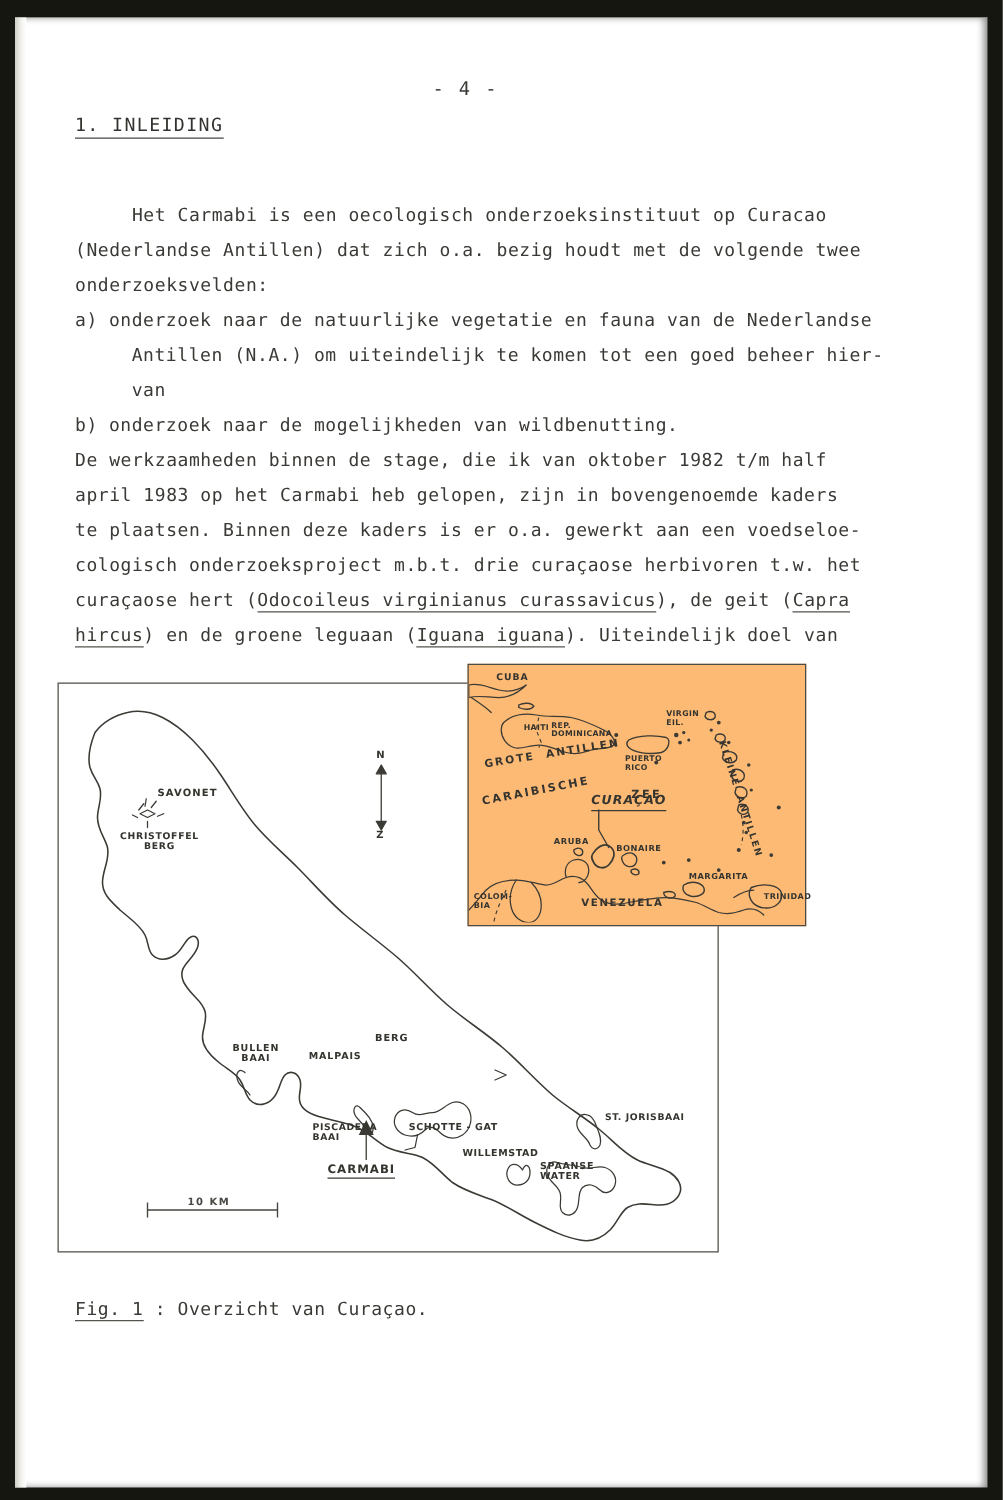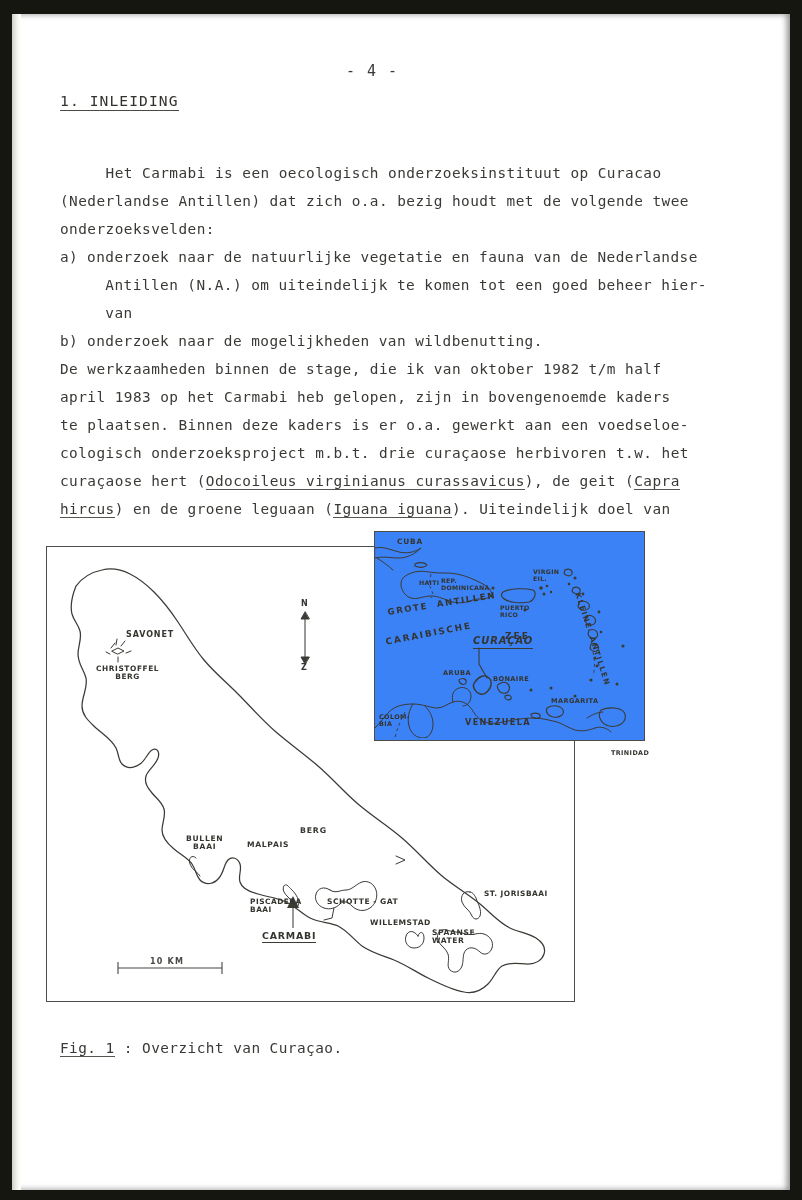--- a/index.html
+++ b/index.html
@@ -27,21 +27,21 @@
   }
   .pagenum{font-size:15px;letter-spacing:1.5px;color:#3a3935;}
   .heading{font-size:14.6px;letter-spacing:1.1px;color:#33322e;}
   .u{border-bottom:1px solid #4a4944;padding-bottom:1px;}
   .ul-span{border-bottom:1px solid #55544f;}
 
   
   #figbox{position:absolute;left:46px;top:546px;width:527px;height:454px;
           border:1px solid #4d4c47;background:transparent;}
   #inset{position:absolute;left:374px;top:531px;width:269px;height:208px;
-         border:1px solid #4d4c47;background:#3b82f6;}
+         border:1px solid #4d4c47;background:#fdba74;}
   #figwrap{position:absolute;left:0;top:0;width:778px;height:1176px;
            pointer-events:none;}
   .maplabel{position:absolute;color:#35342f;font-family:"DejaVu Sans","Liberation Sans",sans-serif;
             font-weight:700;white-space:pre;line-height:1.05;}
   .caption{font-size:14.4px;letter-spacing:.45px;color:#3a3935;}
   svg{display:block;}
   .coast{fill:none;stroke:#3b3a35;stroke-width:1.25;stroke-linejoin:round;stroke-linecap:round;}
   .coast-thin{fill:none;stroke:#3b3a35;stroke-width:1;stroke-linejoin:round;stroke-linecap:round;}
   .isl{fill:none;stroke:#3b3a35;stroke-width:1.1;}
   .dash{fill:none;stroke:#3b3a35;stroke-width:.9;stroke-dasharray:3 3;}
@@ -312,21 +312,21 @@
 RICO</div>
       <div class="maplabel" style="left:158px;top:36px;font-size:6.2px;letter-spacing:.3px;line-height:1.15;">VIRGIN
 EIL.</div>
       <div class="maplabel" style="left:12px;top:76px;font-size:8.6px;letter-spacing:1.6px;transform:rotate(-9deg);transform-origin:left top;">GROTE  ANTILLEN</div>
       <div class="maplabel" style="left:10px;top:106px;font-size:9px;letter-spacing:1.8px;transform:rotate(-11deg);transform-origin:left top;">CARAIBISCHE</div>
       <div class="maplabel" style="left:130px;top:100px;font-size:9px;letter-spacing:2px;">ZEE</div>
       <div class="maplabel" style="left:206px;top:60px;font-size:7.4px;letter-spacing:1.4px;transform:rotate(72deg);transform-origin:left top;">KLEINE  ANTILLEN</div>
       <div class="maplabel" style="left:68px;top:138px;font-size:6.6px;letter-spacing:.5px;">ARUBA</div>
       <div class="maplabel" style="left:118px;top:144px;font-size:6.6px;letter-spacing:.4px;">BONAIRE</div>
       <div class="maplabel" style="left:176px;top:166px;font-size:6.6px;letter-spacing:.4px;">MARGARITA</div>
-      <div class="maplabel" style="left:236px;top:182px;font-size:6.4px;letter-spacing:.4px;margin-top:36px;">TRINIDAD</div>
+      <div class="maplabel" style="left:236px;top:182px;font-size:6.4px;letter-spacing:.4px;">TRINIDAD</div>
       <div class="maplabel" style="left:90px;top:186px;font-size:8.2px;letter-spacing:1.3px;">VENEZUELA</div>
       <div class="maplabel" style="left:4px;top:182px;font-size:6.4px;letter-spacing:.4px;line-height:1.15;">COLOM-
 BIA</div>
       <div class="maplabel" style="left:98px;top:104px;font-size:10px;letter-spacing:.9px;border-bottom:1.1px solid #3b3a35;padding-bottom:1px;font-style:italic;">CURAÇAO</div>
     </div>
 
     <div class="t caption" style="left:60px;top:1040px;"><span class="ul-span">Fig. 1</span><span> : Overzicht van Curaçao.</span></div>
 
   </div>
 </div>

